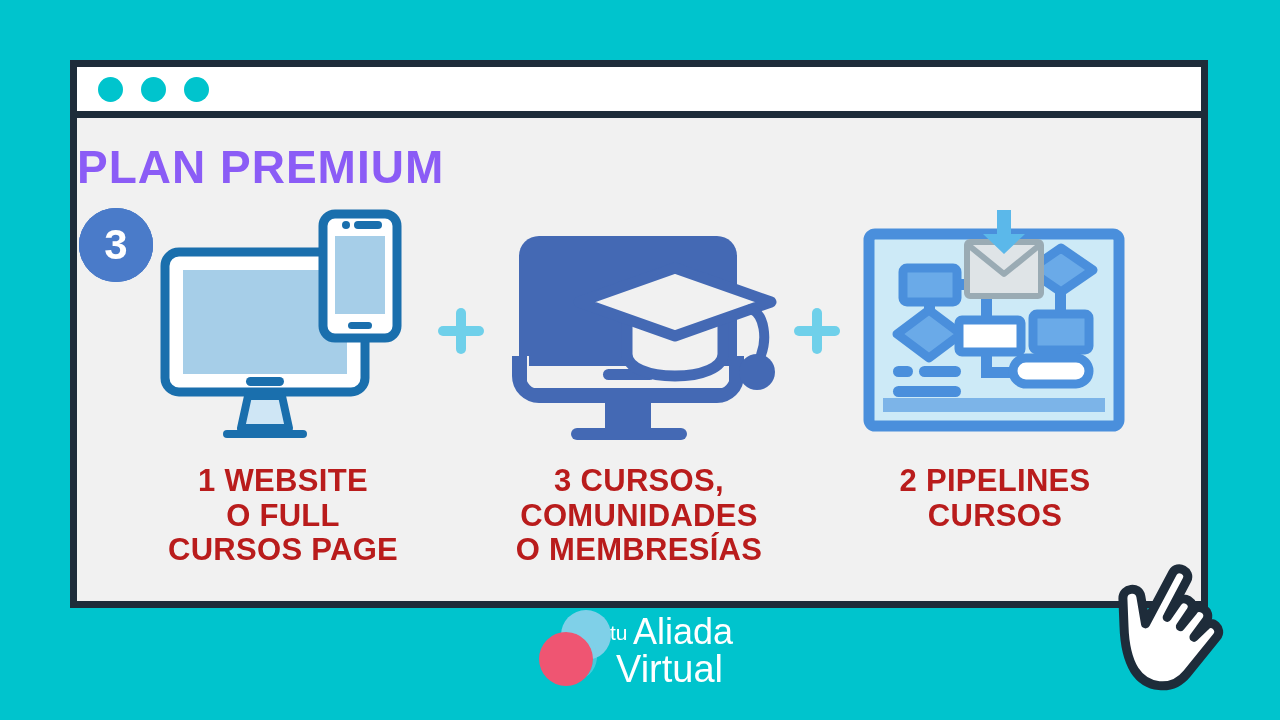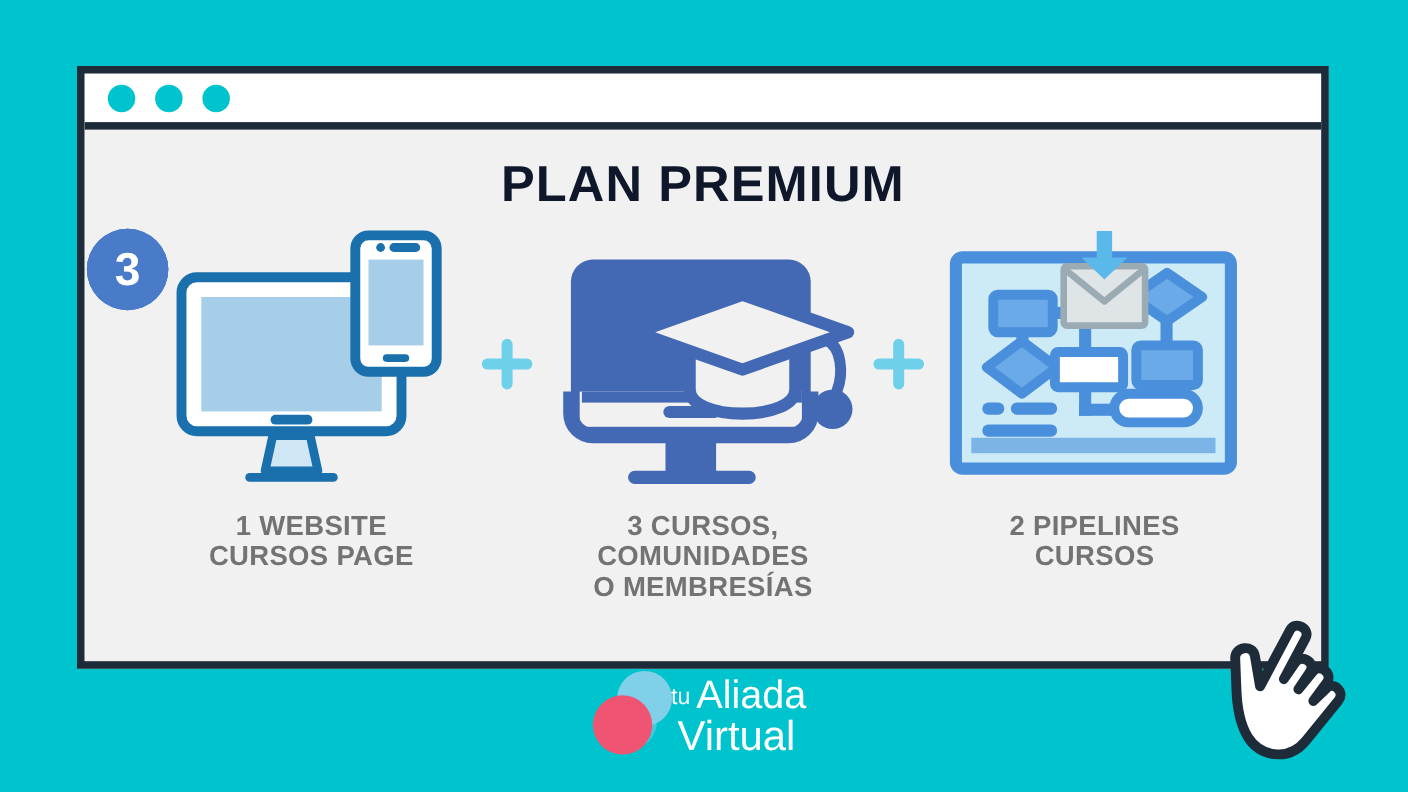--- a/index.html
+++ b/index.html
@@ -48,25 +48,24 @@
     position: relative;
     height: 483px;
     background: #f1f1f1;
   }
 
   #plan-title {
     position: absolute;
     top: 22px;
     left: 0;
     right: 0;
-    text-align: center;
     font-size: 46px;
     font-weight: bold;
     letter-spacing: 1px;
-    color: #0f172a;
+    color: #8b5cf6;
   }
 
   #columns {
     position: absolute;
     top: 88px;
     left: 0;
     right: 0;
     display: flex;
     align-items: flex-start;
     justify-content: center;
@@ -97,24 +96,24 @@
     display: flex;
     align-items: center;
     justify-content: center;
     z-index: 5;
     left: 2px;
     top: 2px;
   }
   .col-label {
     margin-top: 8px;
     text-align: center;
-    font-size: 25px;
+    font-size: 31px;
     font-weight: bold;
     line-height: 1.12;
-    color: #737373;
+    color: #b91c1c;
     letter-spacing: 0.3px;
   }
   .plus {
     width: 56px;
     height: 250px;
     position: relative;
     flex: none;
     display: flex;
     align-items: center;
     justify-content: center;
@@ -176,20 +175,21 @@
             <rect x="170" y="8" width="74" height="124" rx="12" ry="12" fill="#ffffff" stroke="#1a6fad" stroke-width="9"></rect>
             <rect x="182" y="30" width="50" height="78" fill="#a6cee8"></rect>
             <circle cx="193" cy="19" r="4" fill="#1a6fad"></circle>
             <rect x="201" y="15" width="28" height="8" rx="4" fill="#1a6fad"></rect>
             <rect x="195" y="116" width="24" height="7" rx="3.5" fill="#1a6fad"></rect>
           </svg>
         </div>
         <div class="badge">1</div>
         <div class="col-label">
           <div>1 WEBSITE</div>
+          <div>O FULL</div>
           <div>CURSOS PAGE</div>
         </div>
       </div>
 
       <div class="plus">
         <svg width="50" height="50" viewBox="0 0 50 50" aria-hidden="true">
           <rect x="20" y="2" width="10" height="46" rx="5" fill="#6fd0ea"></rect>
           <rect x="2" y="20" width="46" height="10" rx="5" fill="#6fd0ea"></rect>
         </svg>
       </div>

